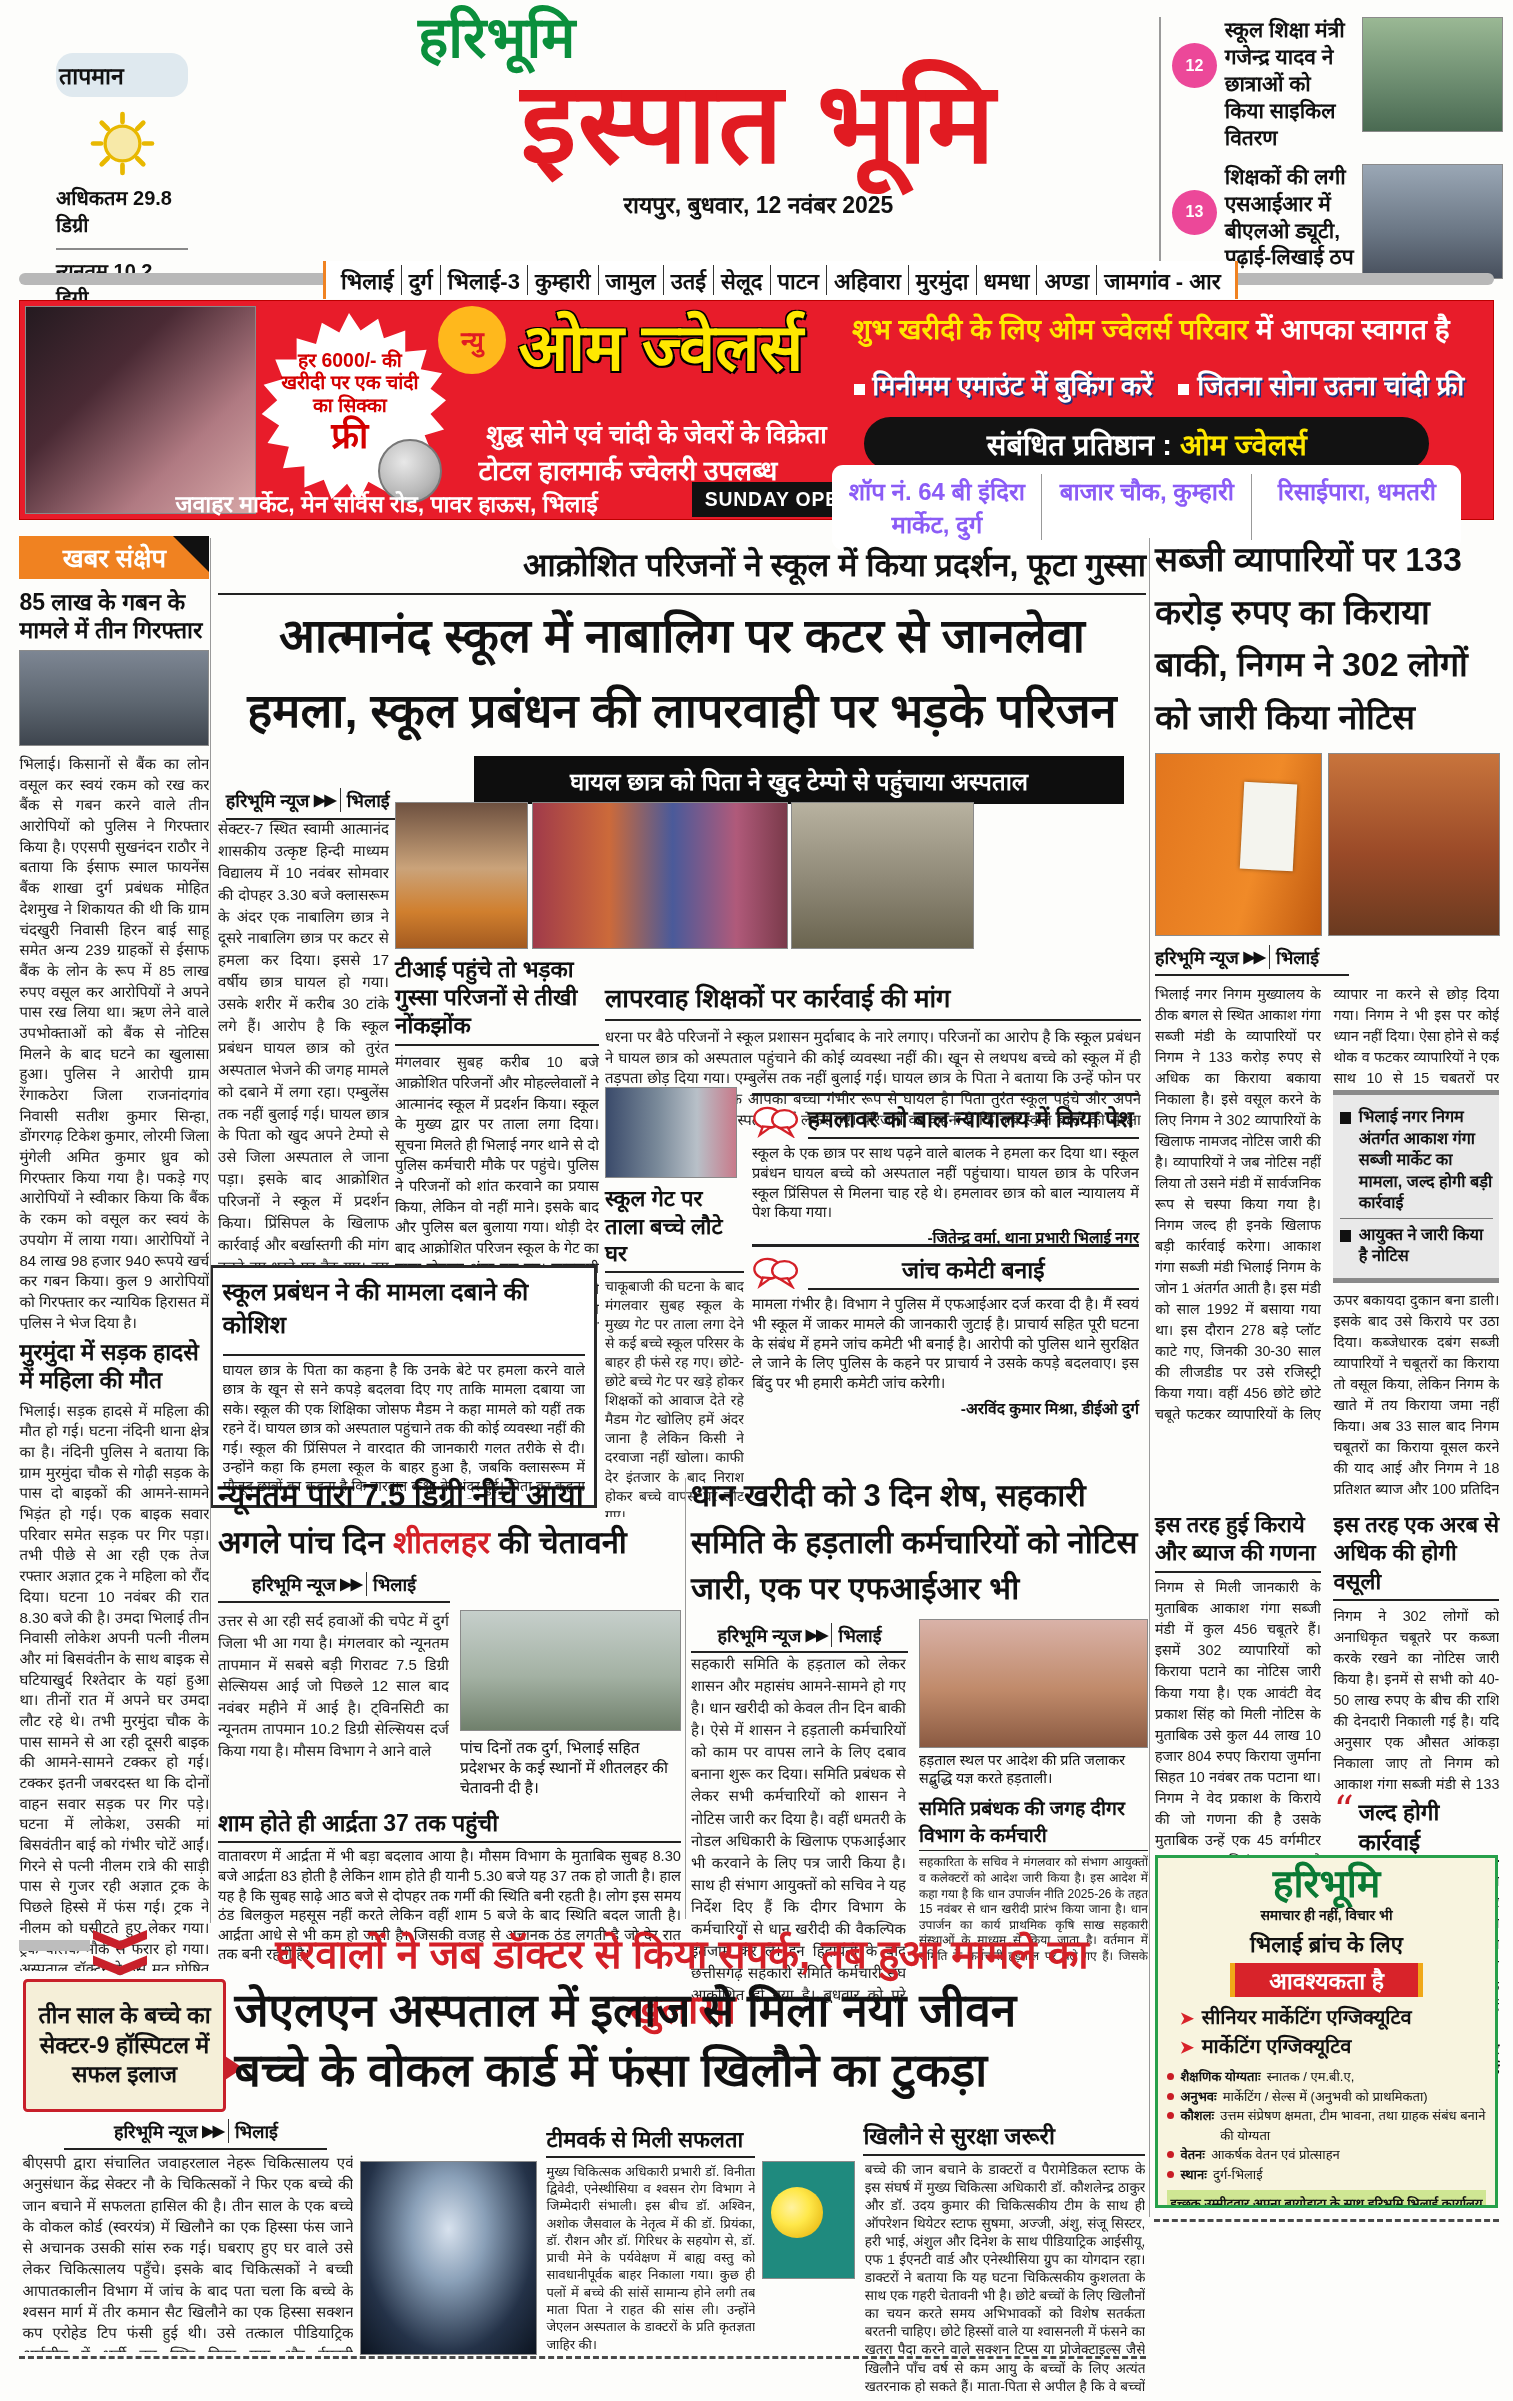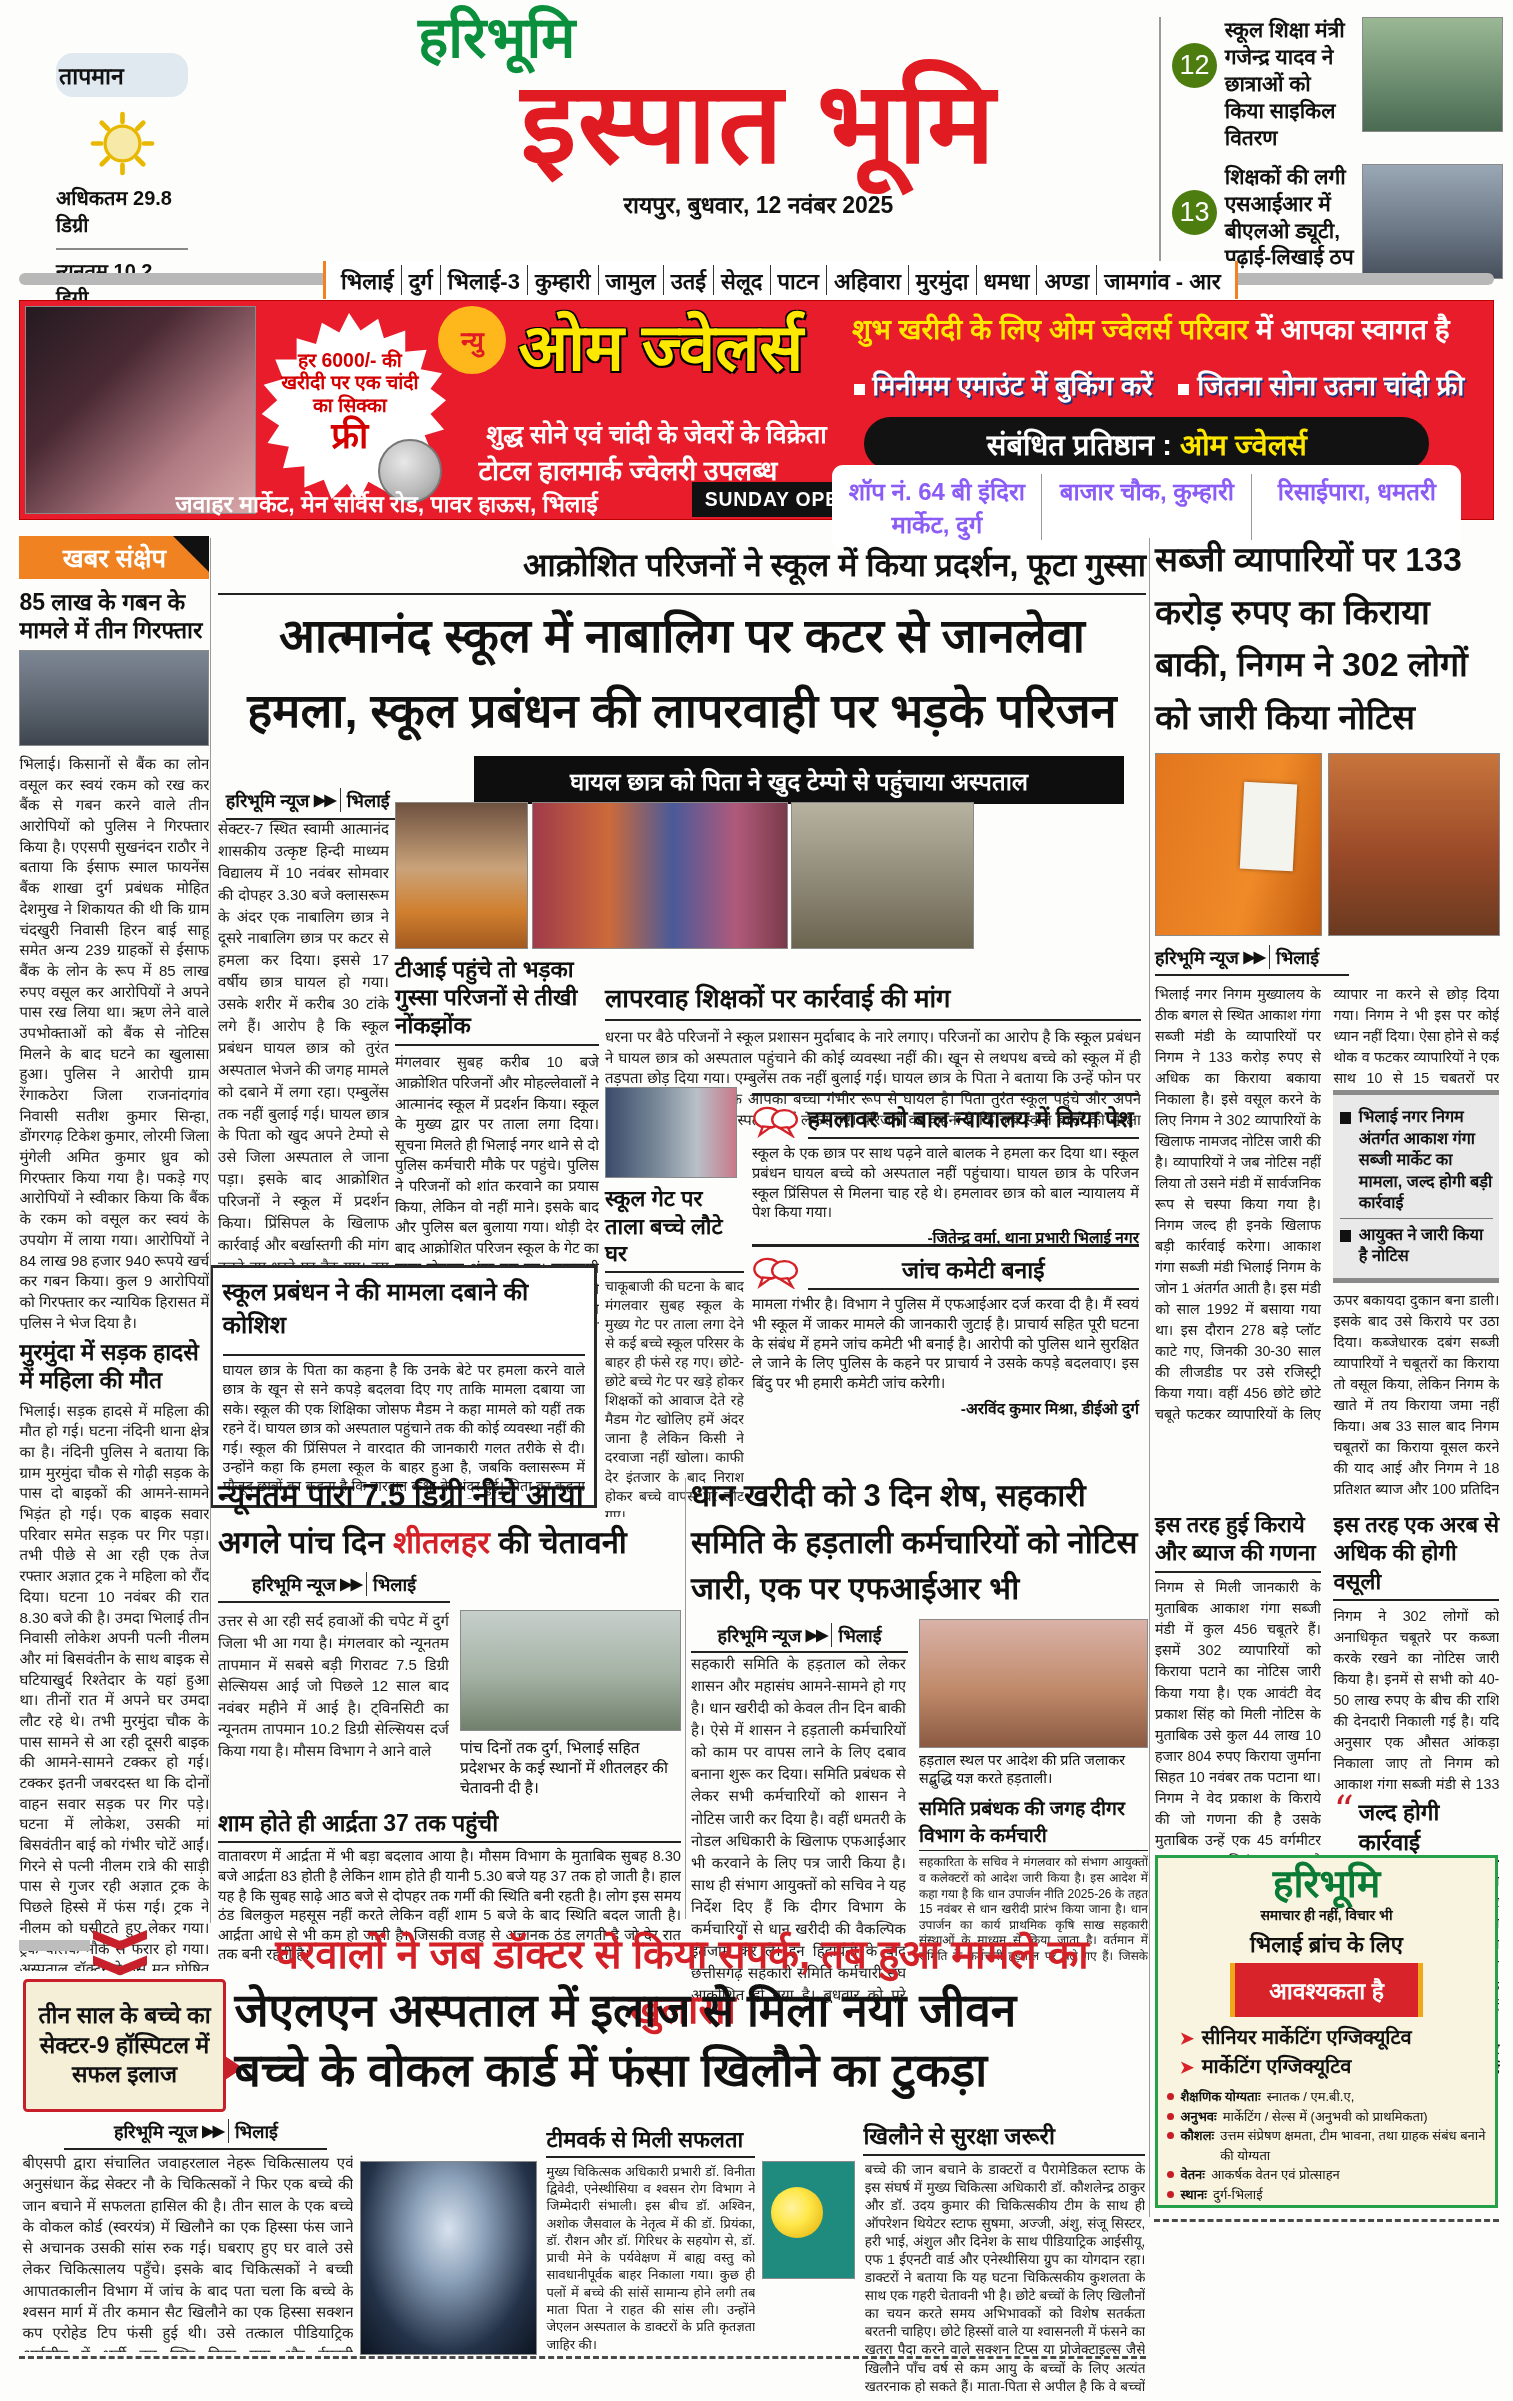--- a/index.html
+++ b/index.html
@@ -36,21 +36,21 @@
   .temp-max { font-size:20px; font-weight:bold; padding-bottom:9.3px; border-bottom:2.3px solid #8a8a8a; margin-bottom:7.7px; }
   .temp-min { font-size:20px; font-weight:bold; }
 
   #masthead { left:387px; top:9.3px; width:743px; }
   .brand-top { color:#0a8f3c; font-size:57px; font-weight:900; line-height:1; margin-left:31px; }
   .edition { color:#e11b22; font-size:113px; font-weight:900; line-height:1.02; text-align:center; letter-spacing:1.5px; }
   .dateline { font-size:23px; font-weight:bold; text-align:center; margin-top:6.2px; }
 
   #teasers { left:1159px; top:17px; width:345px; border-left:2.3px solid #9a9a9a; padding-left:11px; }
   .teaser { display:flex; gap:7.7px; margin-bottom:12.4px; align-items:flex-start; }
-  .tnum { width:45px; height:45px; background:#4d7c0f; color:#fff; border-radius:50%; font-size:27px; font-weight:400; display:flex; align-items:center; justify-content:center; flex:none; margin-top:26px; }
+  .tnum { width:45px; height:45px; background:#ec4899; color:#fff; border-radius:50%; font-size:16px; font-weight:700; display:flex; align-items:center; justify-content:center; flex:none; margin-top:26px; }
   .ttext { font-size:21px; font-weight:bold; line-height:1.28; width:130px; }
   .tphoto { width:141px; height:115px; flex:none; }
 
   
   #places { left:19.4px; top:266px; width:1475px; height:26px; }
   .pbar { position:absolute; left:0; right:0; top:7px; height:12.4px; background:#b8b8b8; border-radius:6.2px; }
   .pbox { position:absolute; left:304px; top:-4.6px; background:#fff; padding:3.9px 7.7px; display:flex; align-items:center;
           border-left:3.1px solid #f08221; border-right:3.1px solid #f08221; }
   .place { font-size:22px; font-weight:bold; padding:0 7px; border-right:1.5px solid #333; white-space:nowrap; }
   .place:last-child { border-right:none; }
@@ -196,21 +196,21 @@
   .qm { color:#c81d25; font-size:40px; font-family:"DejaVu Serif", serif; line-height:0.6; }
   .vq h3 { font-size:22.5px; font-weight:900; border-bottom:2.3px solid #222; padding-bottom:3.1px; flex:1; }
   .vq .v-t { margin-top:4.6px; height:164px; }
   .vq-attr { font-size:14.7px; font-weight:bold; text-align:right; margin-top:3.1px; }
 
   
   #recruit { left:1155px; top:1855px; width:343px; height:353px; background:#f8f4df; border:3.9px solid #27a04a; padding:6.2px 9.3px; text-align:center; overflow:hidden; }
   .r-brand { color:#0a7a34; font-size:39px; font-weight:900; line-height:1; }
   .r-tag { font-size:14px; font-weight:bold; margin-top:1.5px; }
   .r-branch { font-size:22px; font-weight:900; margin-top:4.6px; }
-  .r-need { background:#d8232a; color:#fff; font-size:23px; font-weight:900; display:inline-block; padding:11px 34px; margin-top:4.6px; border-left:5.4px solid #f0a818; border-right:5.4px solid #f0a818; }
+  .r-need { background:#d8232a; color:#fff; font-size:23px; font-weight:900; display:inline-block; padding:1px 34px; margin-top:4.6px; border-left:5.4px solid #f0a818; border-right:5.4px solid #f0a818; }
   .r-pos { text-align:left; margin:6.2px 0 0 12.4px; font-size:20px; font-weight:900; line-height:1.45; }
   .r-arrow { color:#d8232a; margin-right:7.7px; font-size:17px; }
   .r-req { text-align:left; margin-top:6.2px; font-size:13px; line-height:1.5; }
   .r-req div { display:flex; gap:6.2px; }
   .r-dot { width:7px; height:7px; border-radius:50%; background:#c81d25; flex:none; margin-top:6.2px; }
   .r-lab { font-weight:900; white-space:nowrap; }
   .r-note { background:#cfe693; font-size:13px; font-weight:900; padding:3.9px 1.5px; margin-top:6.2px; }
 
   
   .vrule { position:absolute; border-left:1.5px solid #9a9a9a; }

